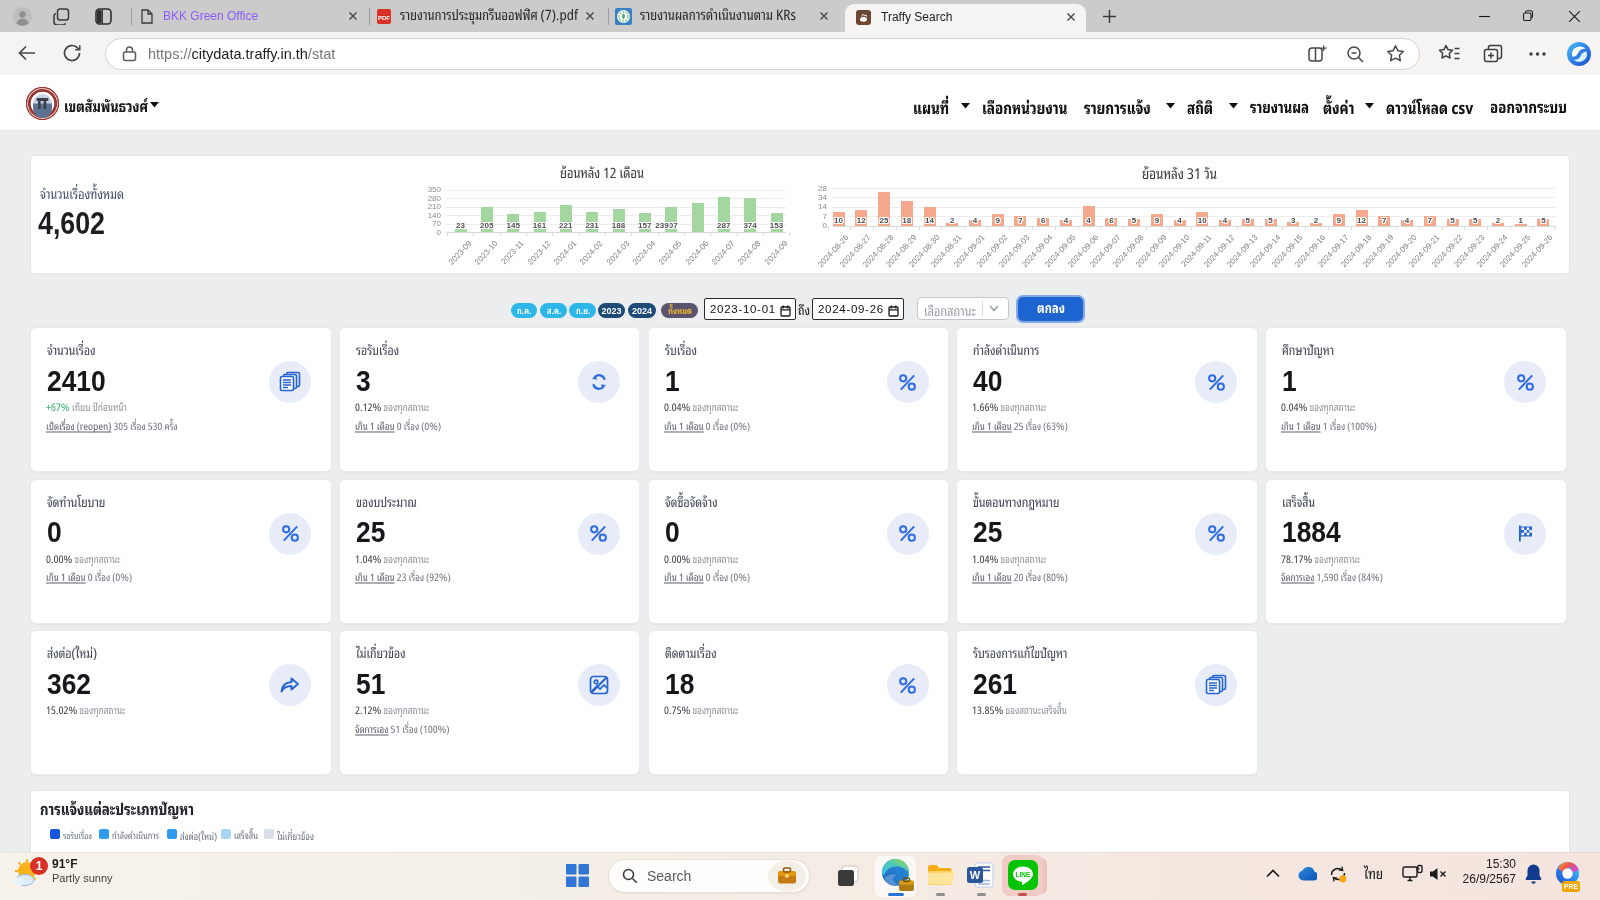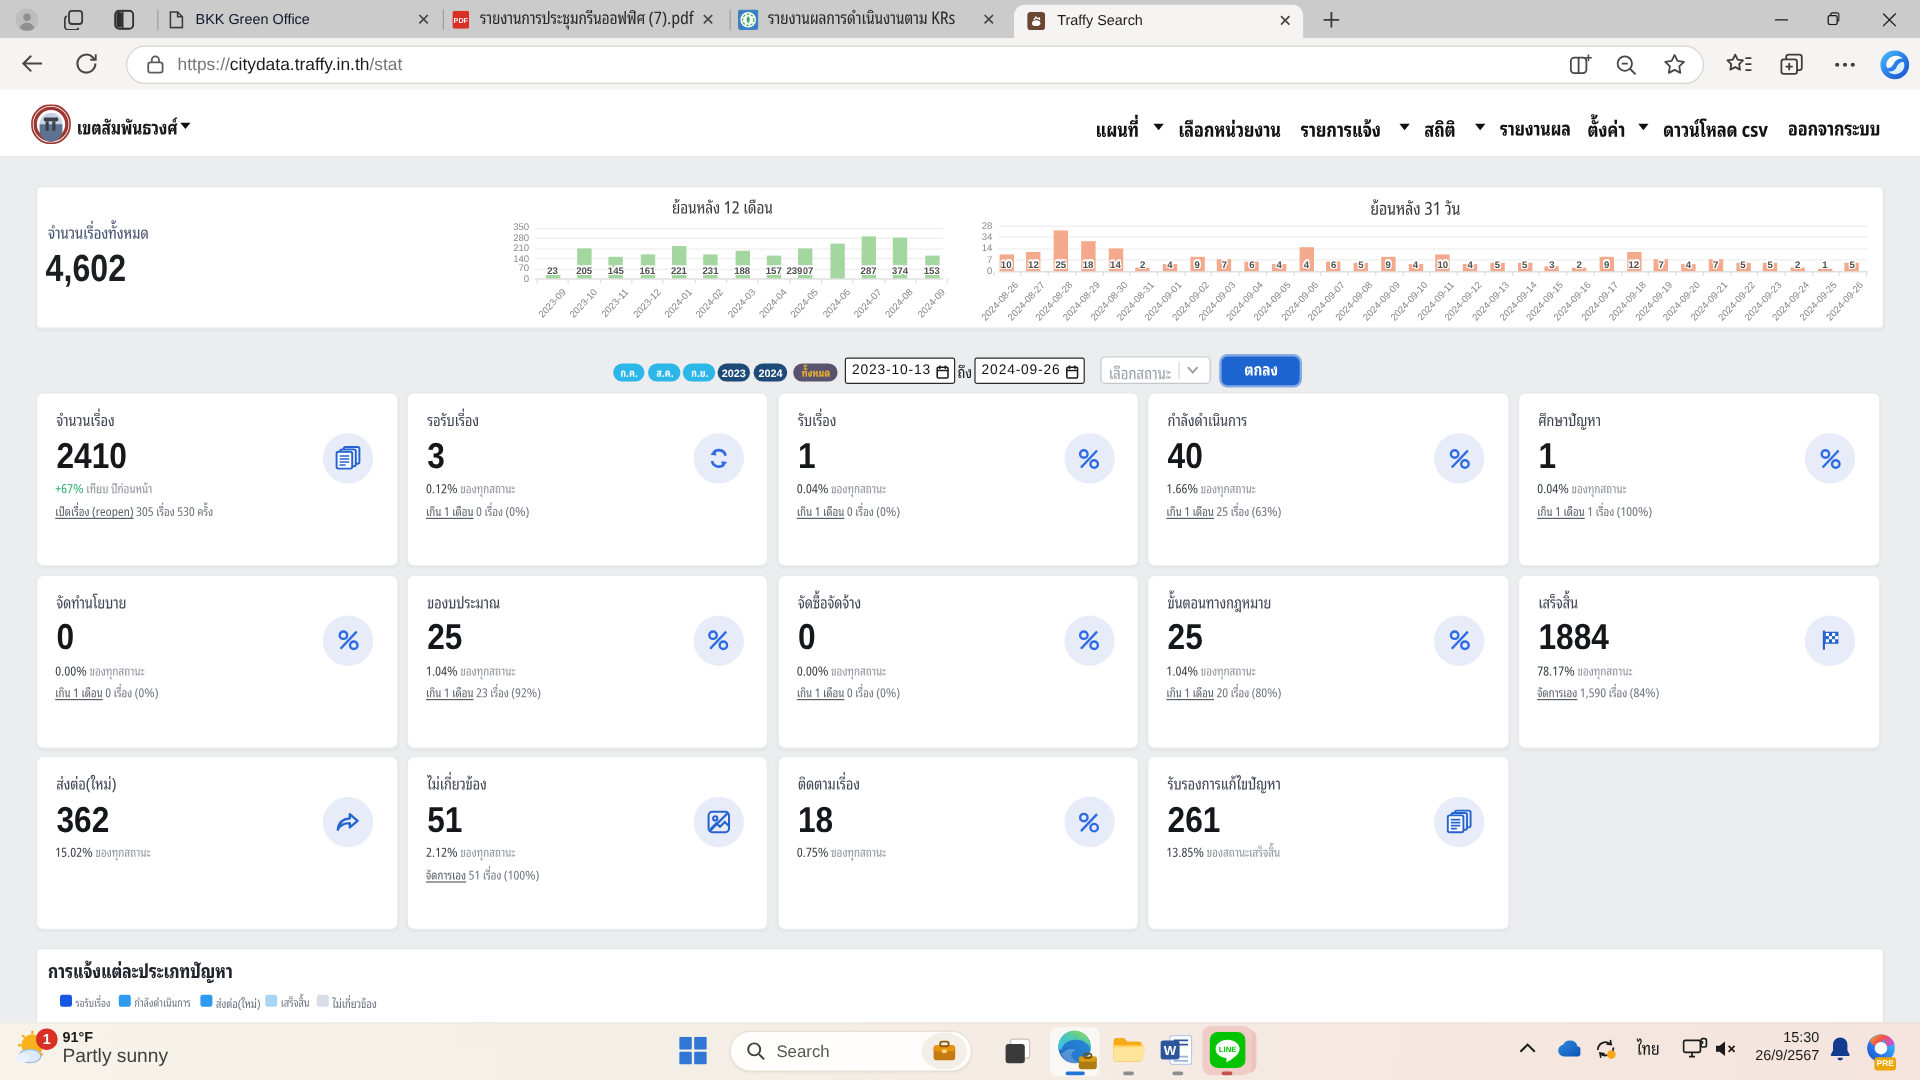--- a/index.html
+++ b/index.html
@@ -1,19 +1,19 @@
 <!DOCTYPE html>
 <html><head><meta charset="utf-8"><style>
 *{margin:0;padding:0;box-sizing:border-box}
 html,body{width:1600px;height:900px;overflow:hidden}
 body{font-family:"Liberation Sans",sans-serif;position:relative;background:#fff}
 .abs{position:absolute}
 .tabstrip{position:absolute;left:0;top:0;width:1600px;height:32px;background:#cbcbcb}
 .toolbar{position:absolute;left:0;top:32px;width:1600px;height:43px;background:#f6f4f2}
-.tabtitle{font-size:12px;color:#0f172a;white-space:nowrap}
+.tabtitle{font-size:12px;color:#8b5cf6;white-space:nowrap}
 .vsep{position:absolute;width:1px;height:17px;background:#9d9d9d;top:8px}
 .tclose{position:absolute;top:9px;width:14px;height:14px;color:#333}
 .urlpill{position:absolute;left:105px;top:38px;width:1315px;height:32px;border-radius:16px;background:#fff;border:1px solid #d6d3d0}
 .nav{position:absolute;left:0;top:75px;width:1600px;height:56px;background:#fff;border-bottom:1px solid #e7e7e7}
 .content{position:absolute;left:0;top:131px;width:1600px;height:721px;background:#ebedef}
 .panel{position:absolute;background:#fff;border:1px solid #e3e5e8;border-radius:4px;box-shadow:0 1px 2px rgba(0,0,0,.03)}
 .card{position:absolute;width:301.5px;height:145px;background:#fff;border:1px solid #e8eaec;border-radius:6px;box-shadow:0 1px 2px rgba(0,0,0,.04)}
 .cicon{position:absolute;width:42px;height:42px;border-radius:50%;background:#e7ecf8;display:flex;align-items:center;justify-content:center}
 .bignum{position:absolute;font-size:30px;font-weight:bold;color:#16171b;transform:scaleX(.88);transform-origin:0 0}
 .ylab{position:absolute;font-size:8px;color:#8b8b8b;width:30px;text-align:right;line-height:9px}
@@ -808,21 +808,21 @@
         <use href="#qbb" x="557"></use>
         <use href="#qby" x="557" y="250"></use>
         <use href="#qbh" x="557"></use>
         <use href="#qbt" x="1007"></use>
         <use href="#qbc" x="1563"></use>
         <use href="#qb2" x="2098"></use>
       </g>
     </svg>
   </div>
 <div class="dinput" style="left:704px">
-    <span style="font-size:11.5px;color:#111;letter-spacing:.7px;white-space:nowrap">2023-10-13</span>
+    <span style="font-size:11.5px;color:#111;letter-spacing:.7px;white-space:nowrap">2023-10-01</span>
     <span style="position:absolute;right:4px;top:4px"><svg width="11" height="12" fill="none" stroke="#1b1b1b" stroke-width="1.3">
         <rect x="1" y="2" width="9" height="9" rx="1"></rect>
         <path d="M1 4.8h9M3.2 .5v3M7.8 .5v3"></path>
       </svg></span>
   </div>
 <div class="abs" style="left:798px;top:301px">
     <svg width="12" height="20" style="overflow:visible;display:block">
       <g fill="#222" transform="translate(0.0 14) scale(0.01351 -0.01351)">
         <use href="#qcl" x="0"></use>
         <use href="#qcm" x="480"></use>
@@ -2091,21 +2091,21 @@
 <div class="taskbar"></div>
 <svg class="abs" style="left:10px;top:856px" width="40" height="36">
 <circle cx="17" cy="15" r="9" fill="#f8b31c"></circle>
 <path d="M17 3v3M17 24v3M5 15h3M26 15h3M8.5 6.5l2.1 2.1M23.4 21.4l2.1 2.1M25.5 6.5l-2.1 2.1" stroke="#f8b31c" stroke-width="2"></path>
 <ellipse cx="15" cy="24" rx="9" ry="5.5" fill="#dceafc" stroke="#9db8d8" stroke-width="1"></ellipse>
 <ellipse cx="9" cy="25.5" rx="5.5" ry="4" fill="#e8f1fc"></ellipse>
 <circle cx="29" cy="10" r="9" fill="#d93025"></circle>
     <text x="29" y="14" font-size="12" font-weight="bold" fill="#fff" text-anchor="middle" font-family="Liberation Sans">1</text>
   </svg>
 <div class="abs" style="left:52px;top:857px;font-size:12px;font-weight:bold;color:#1b1b1b">91°F</div>
-<div class="abs" style="left:52px;top:872px;font-size:16px;color:#3f3f3f">Partly sunny</div>
+<div class="abs" style="left:52px;top:872px;font-size:11px;color:#3f3f3f">Partly sunny</div>
 <svg class="abs" style="left:566px;top:864px" width="23" height="23" fill="#3076d4">
 <rect x="0" y="0" width="10.5" height="10.5" rx="1"></rect>
     <rect x="12.5" y="0" width="10.5" height="10.5" rx="1"></rect>
 <rect x="0" y="12.5" width="10.5" height="10.5" rx="1"></rect>
     <rect x="12.5" y="12.5" width="10.5" height="10.5" rx="1"></rect>
   </svg>
 <div class="abs" style="left:608px;top:859px;width:202px;height:34px;border-radius:17px;background:#fefdfc;border:1px solid #e6e0d6;box-shadow:0 1px 2px rgba(0,0,0,.06)"></div>
 <svg class="abs" style="left:622px;top:868px" width="16" height="16" fill="none" stroke="#3f3f3f" stroke-width="1.6">
     <circle cx="6.5" cy="6.5" r="5"></circle>
     <path d="M10.5 10.5l4.3 4.3"></path>

